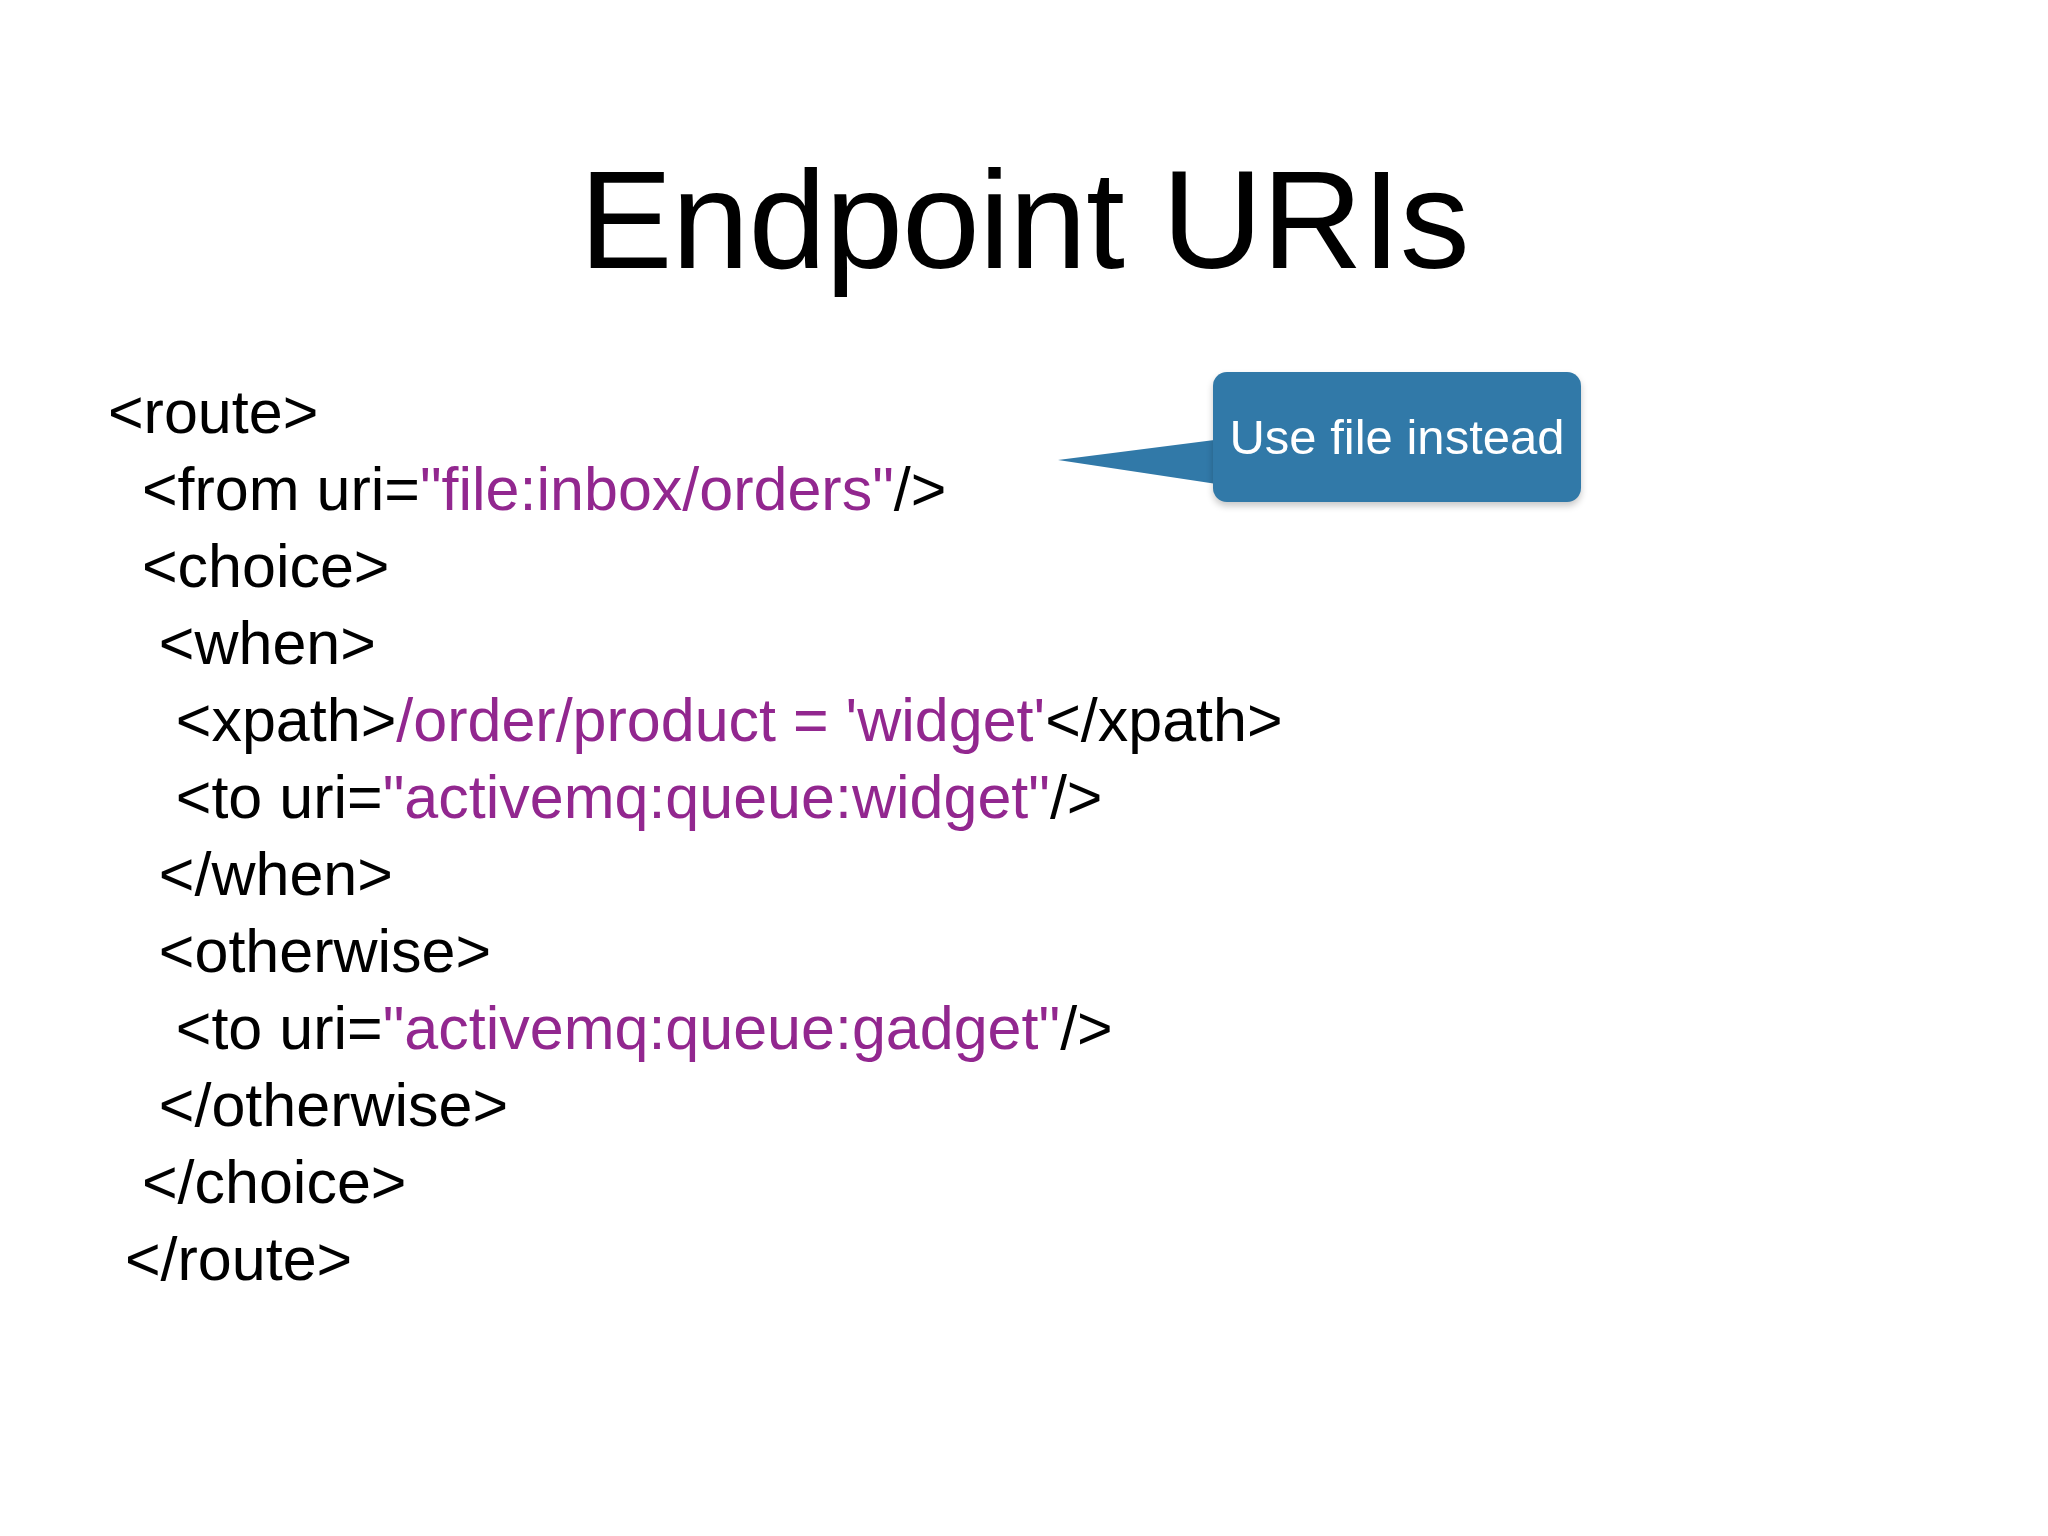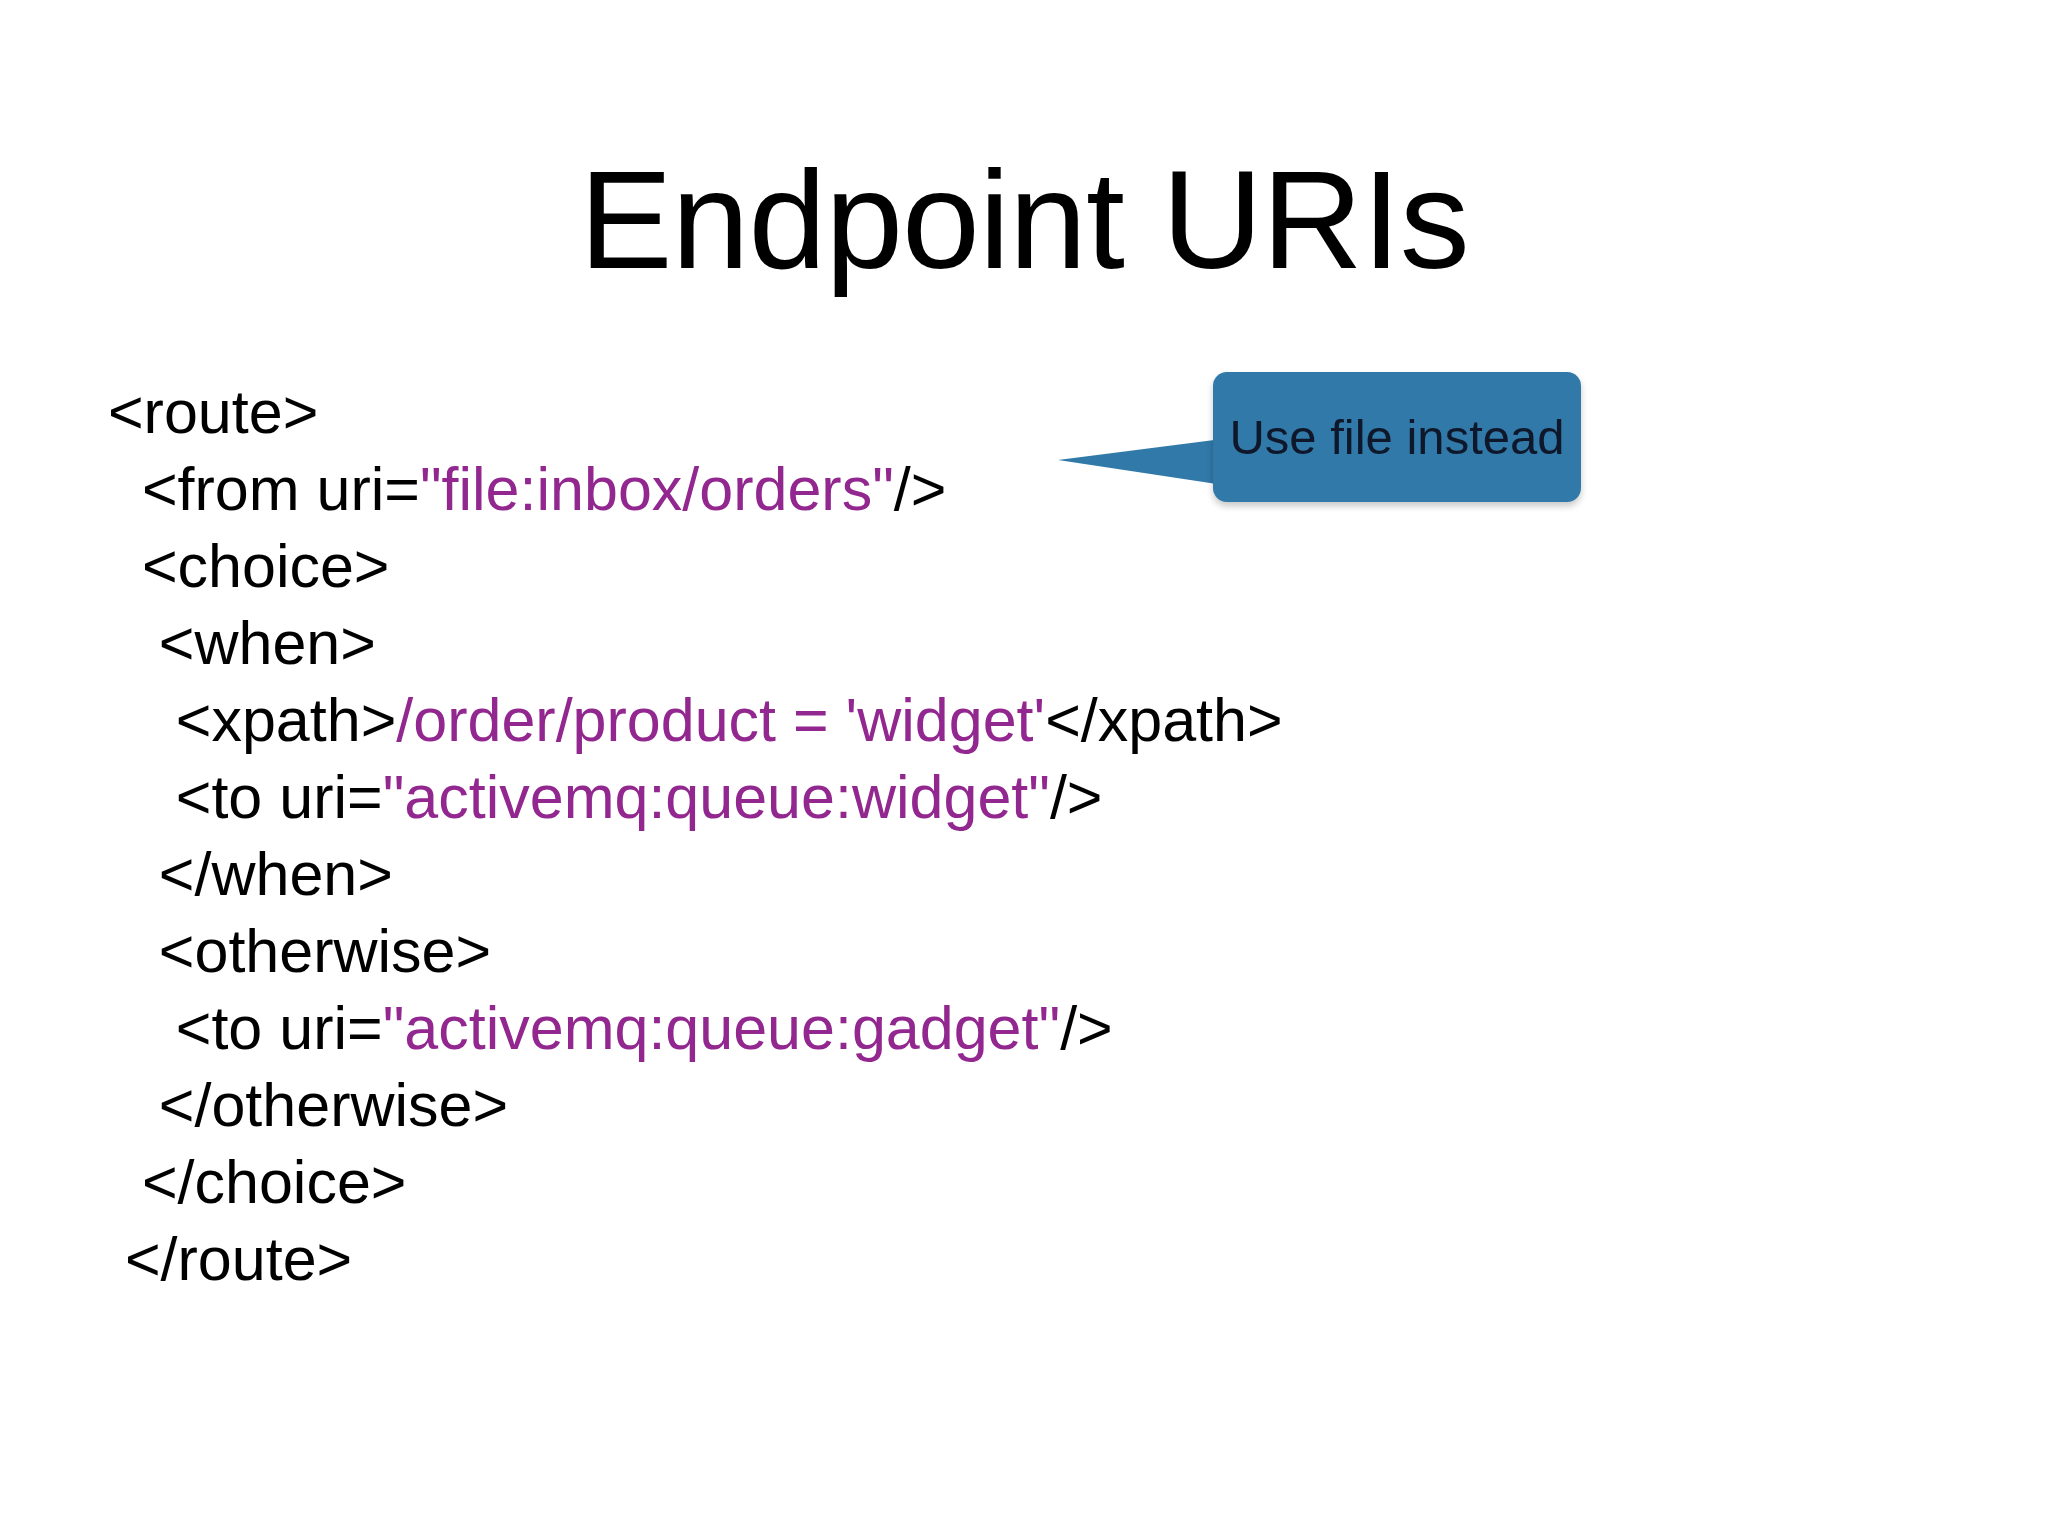--- a/index.html
+++ b/index.html
@@ -70,21 +70,21 @@
     box-shadow: 0 4px 7px rgba(0,0,0,0.22);
     display: flex;
     align-items: center;
     justify-content: center;
     z-index: 5;
   }
   .callout-text {
     font-family: "Liberation Sans", sans-serif;
     font-size: 49px;
     line-height: 1;
-    color: #0f172a;
+    color: #ffffff;
     white-space: nowrap;
     font-weight: 400;
     letter-spacing: 0px;
   }
   .callout-tail {
     position: absolute;
     left: 1050px;
     top: 424px;
     width: 180px;
     height: 74px;

